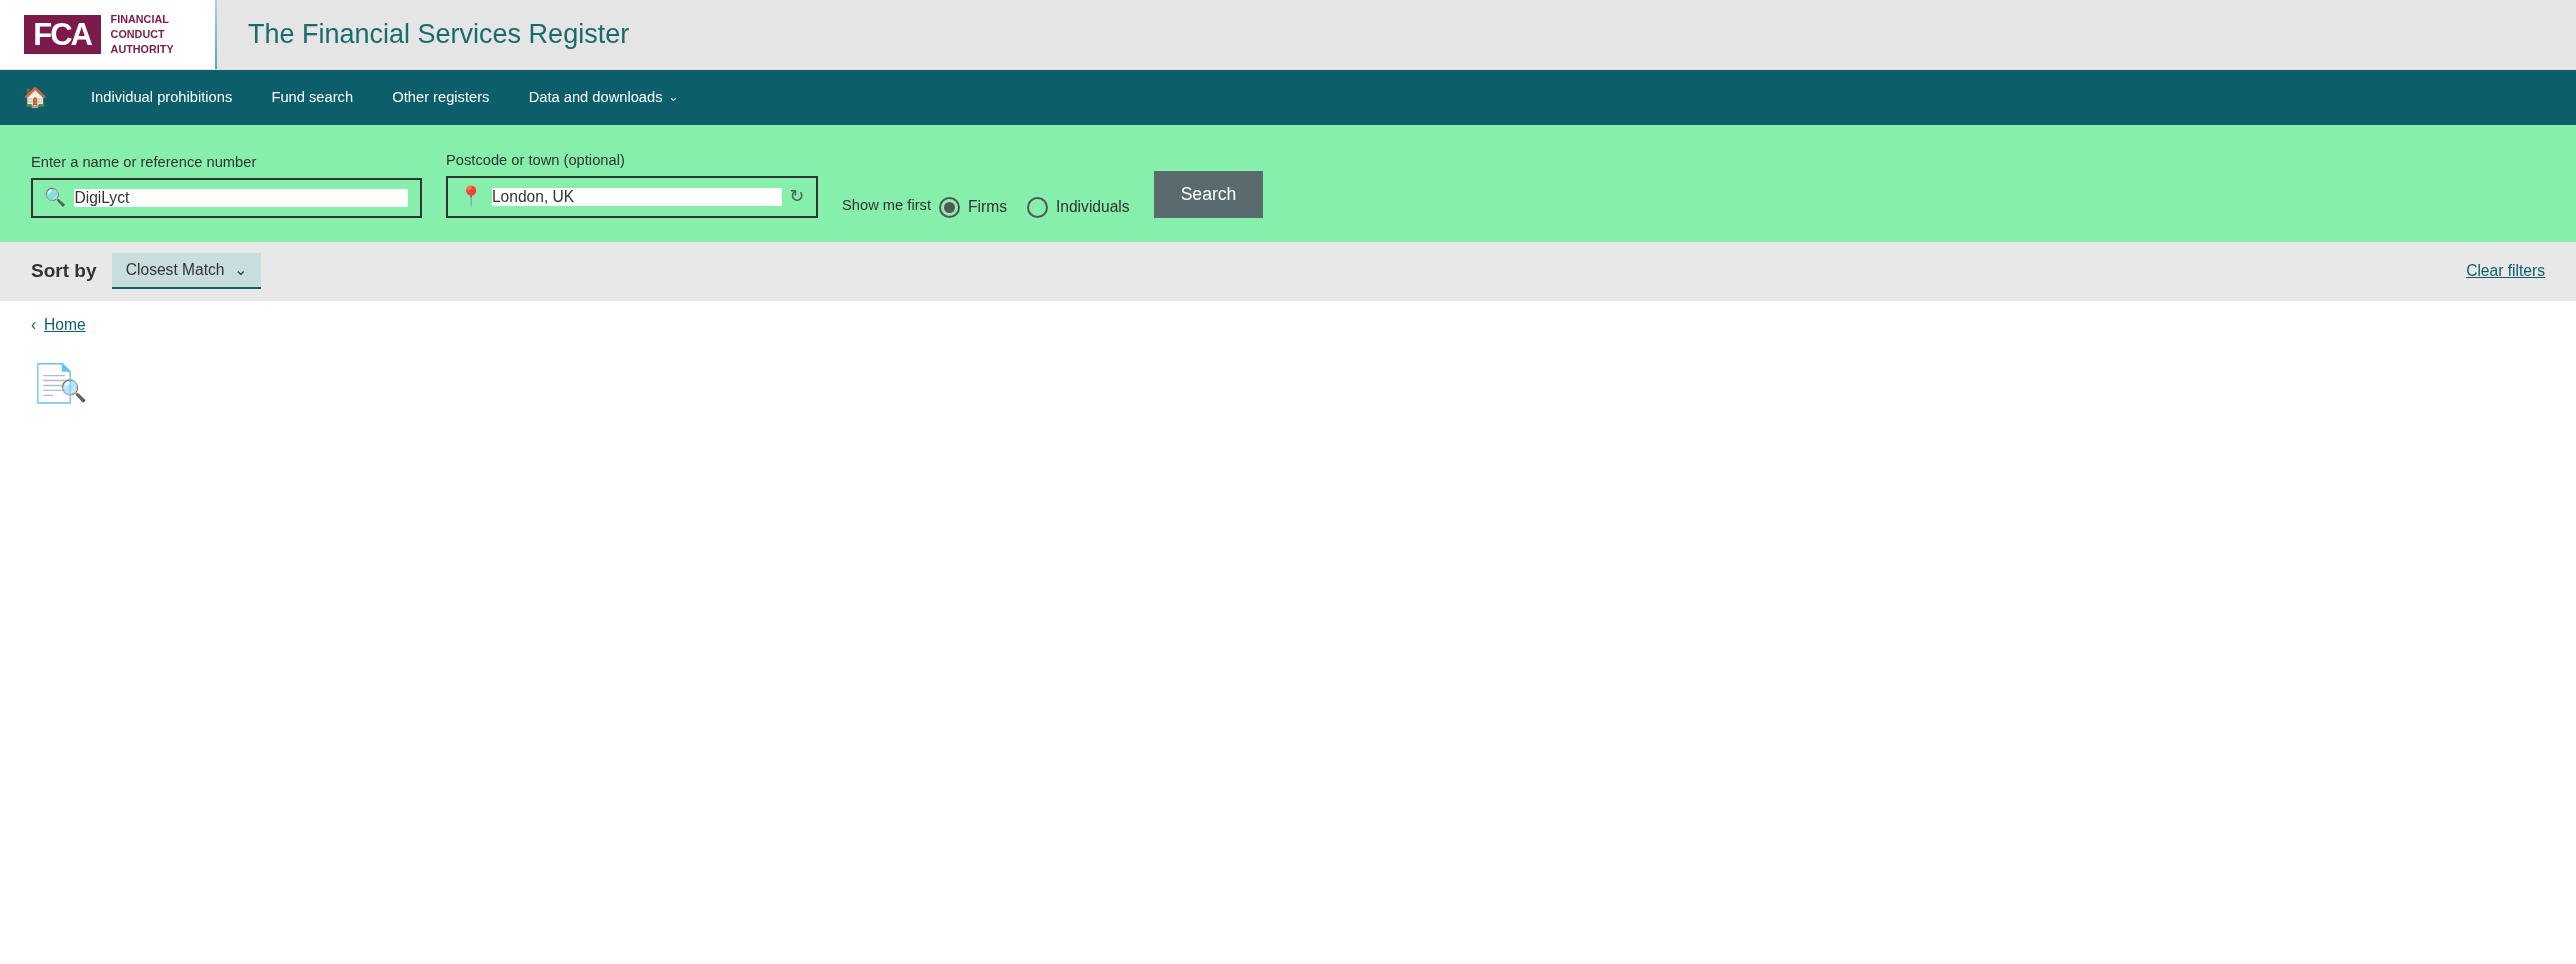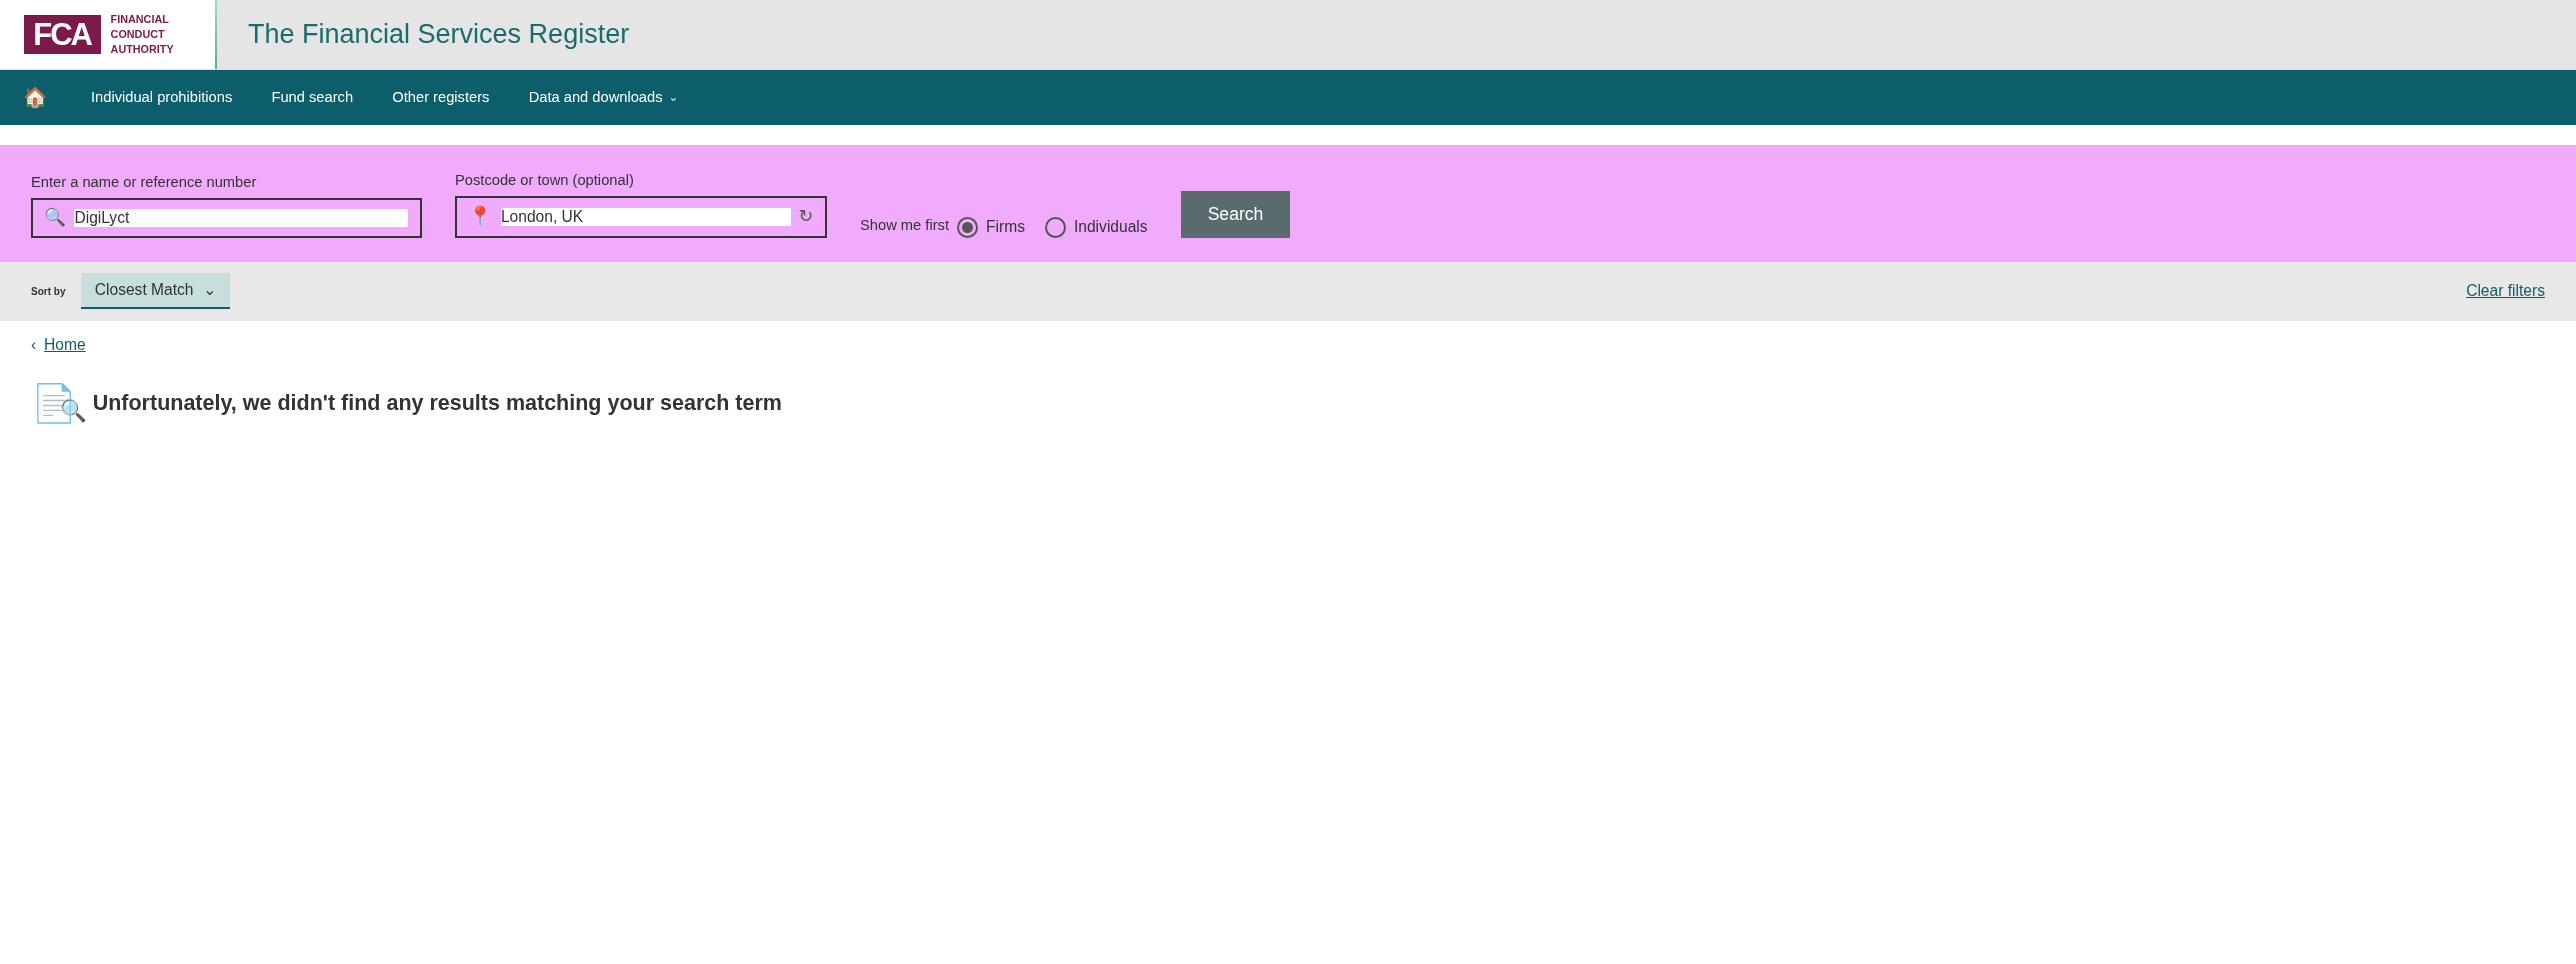--- a/index.html
+++ b/index.html
@@ -89,27 +89,26 @@
       display: flex;
       align-items: center;
       gap: 5.9px;
     }
     .chevron-down {
       font-size: 11.7px;
     }
 
     
     .search-area {
-      background: #f0abfc;
+      background: #86efac;
       padding: 27px 31px 23.5px;
       display: flex;
       align-items: flex-end;
-      gap: 33px;
+      gap: 24px;
       flex-wrap: wrap;
-      margin-top: 20px;
     }
     .search-field {
       display: flex;
       flex-direction: column;
       gap: 7.8px;
     }
     .search-field label {
       font-size: 14.7px;
       color: #333;
     }
@@ -205,21 +204,21 @@
       align-items: center;
       padding: 11.7px 31px;
       justify-content: space-between;
     }
     .sort-by-group {
       display: flex;
       align-items: center;
       gap: 15.6px;
     }
     .sort-by-label {
-      font-size: 10px;
+      font-size: 19px;
       font-weight: bold;
       color: #333;
     }
     .sort-dropdown {
       display: flex;
       align-items: center;
       gap: 9.8px;
       background: #c8dede;
       border-bottom: 2.9px solid #0d5e6b;
       padding: 7.8px 13.7px;
@@ -371,16 +370,15 @@
   <span class="breadcrumb-back">‹</span>
   <a class="breadcrumb-link">Home</a>
 </div>
 
 <div class="results-area">
   <div class="no-results">
     <div class="doc-search-icon">
       <span class="doc-char">📄</span>
       <span class="search-overlay">🔍</span>
     </div>
-    <span class="no-results-text">Unfortunately, we didn't find any results matching your search term</span>
   </div>
 </div>
 
 
 </body></html>

